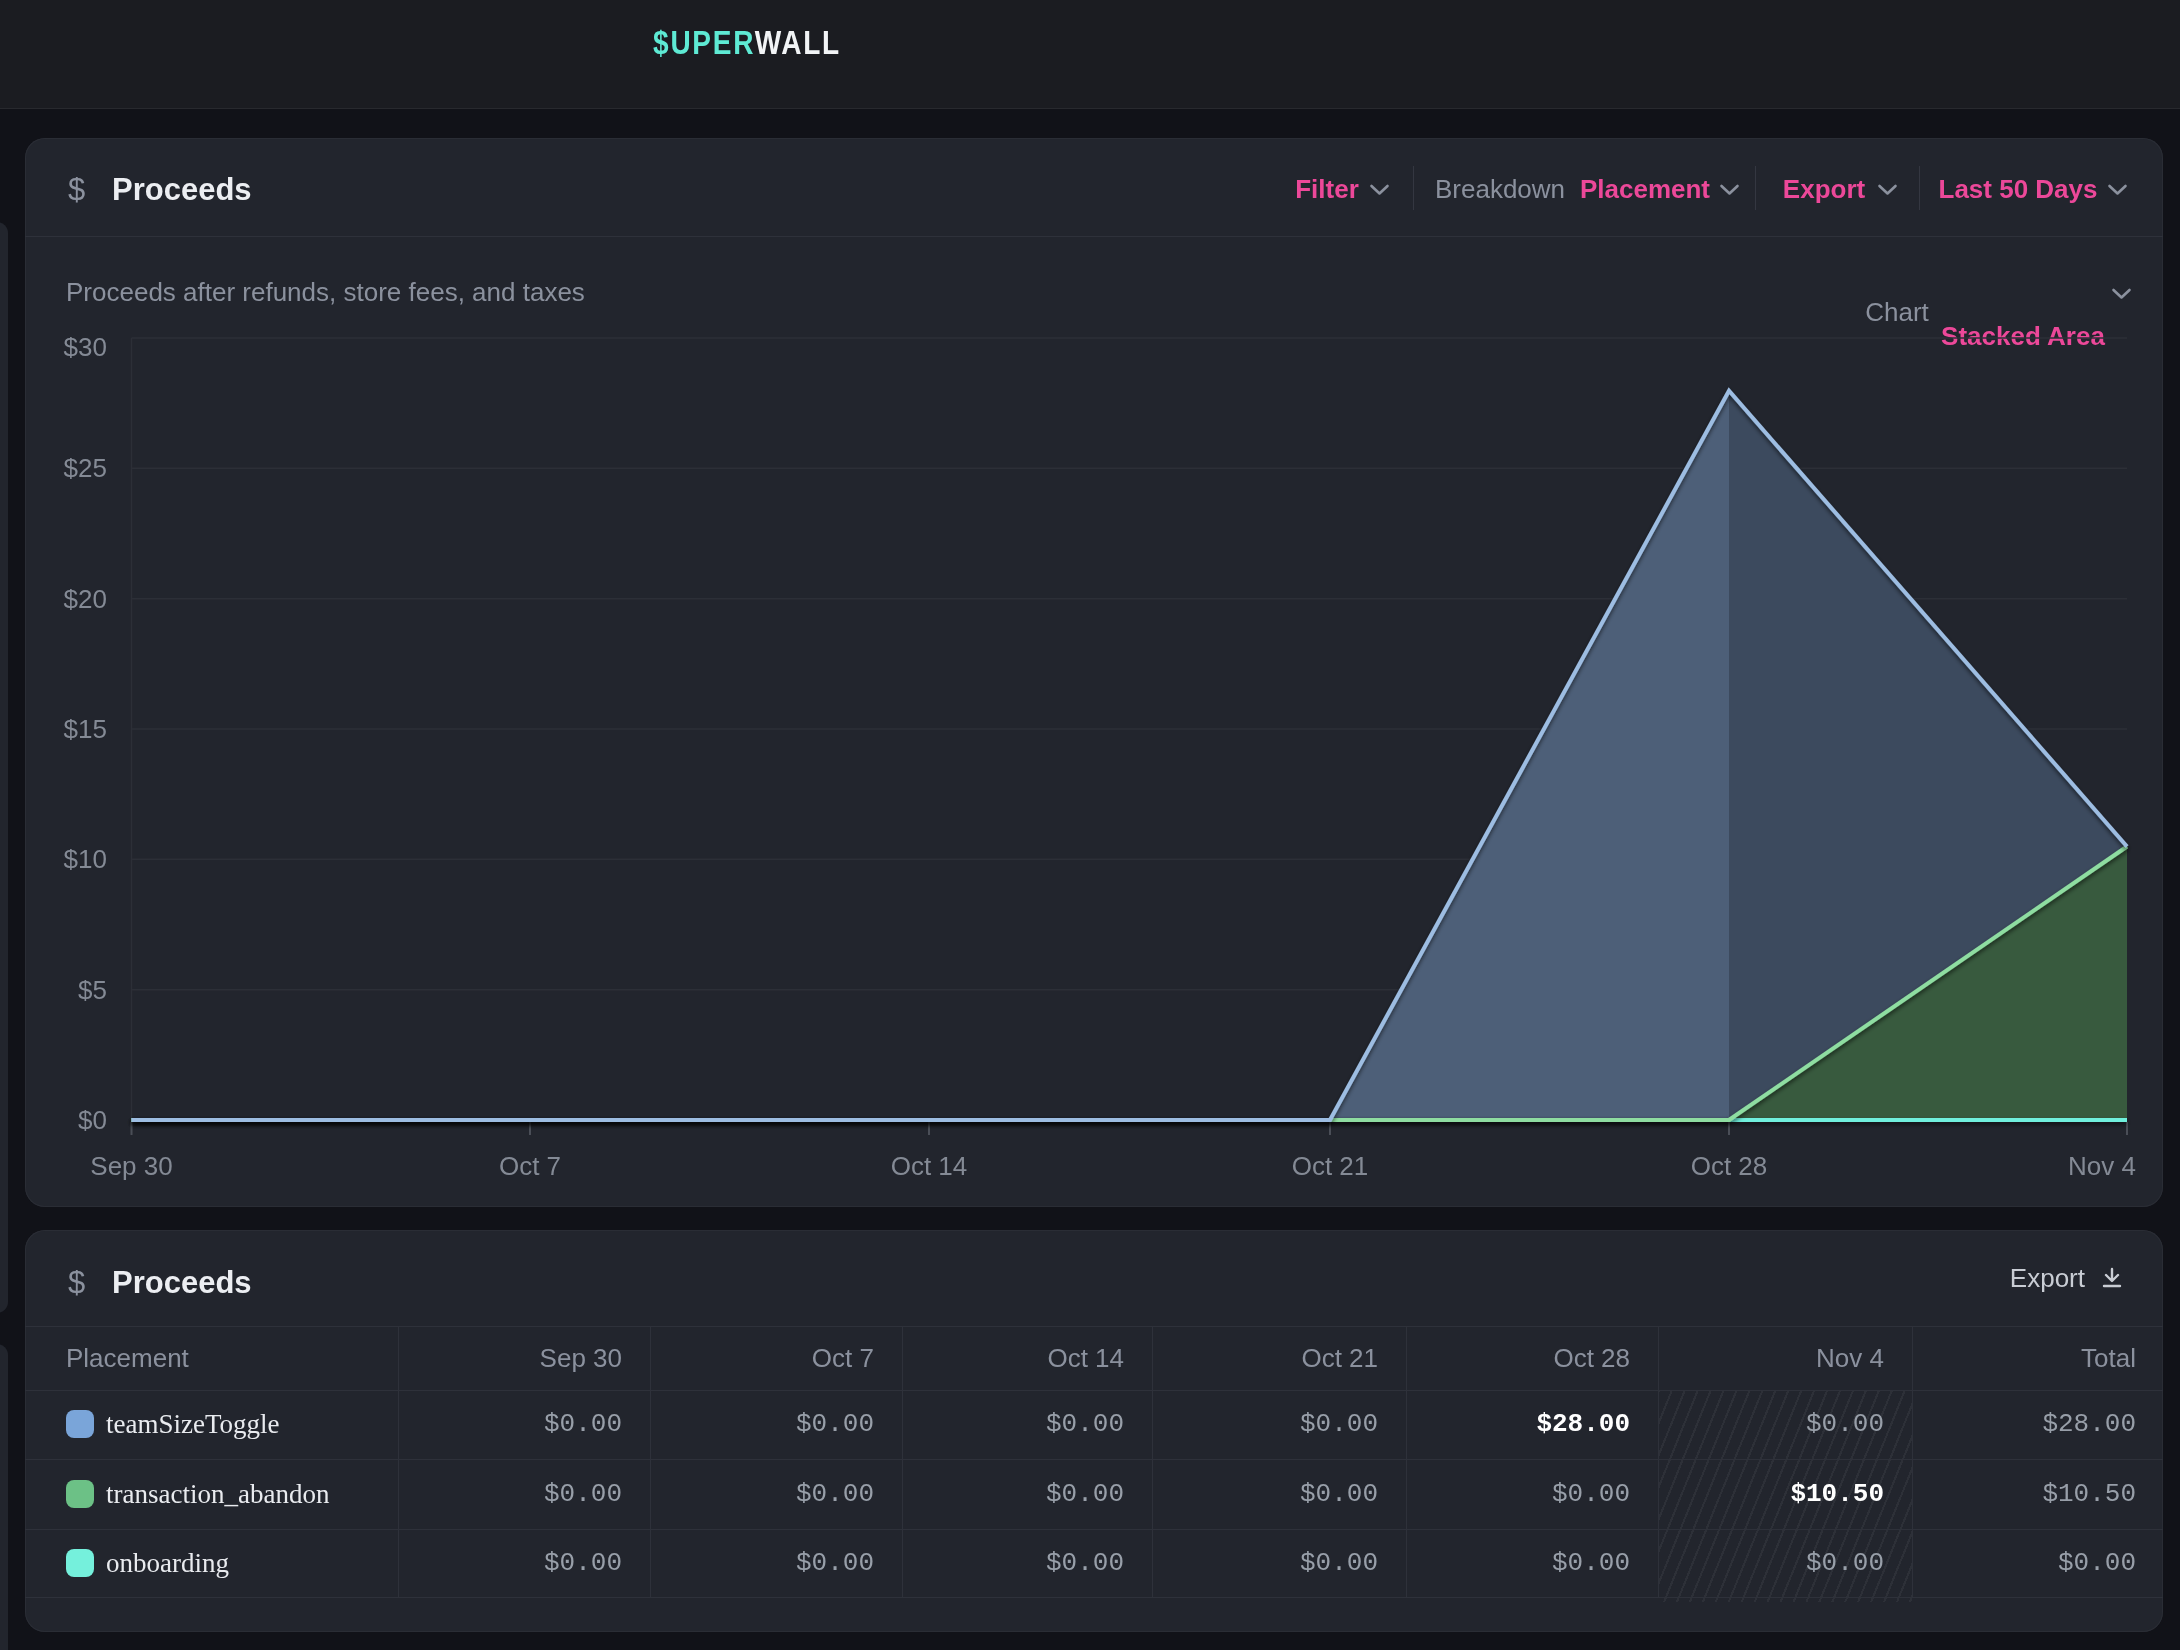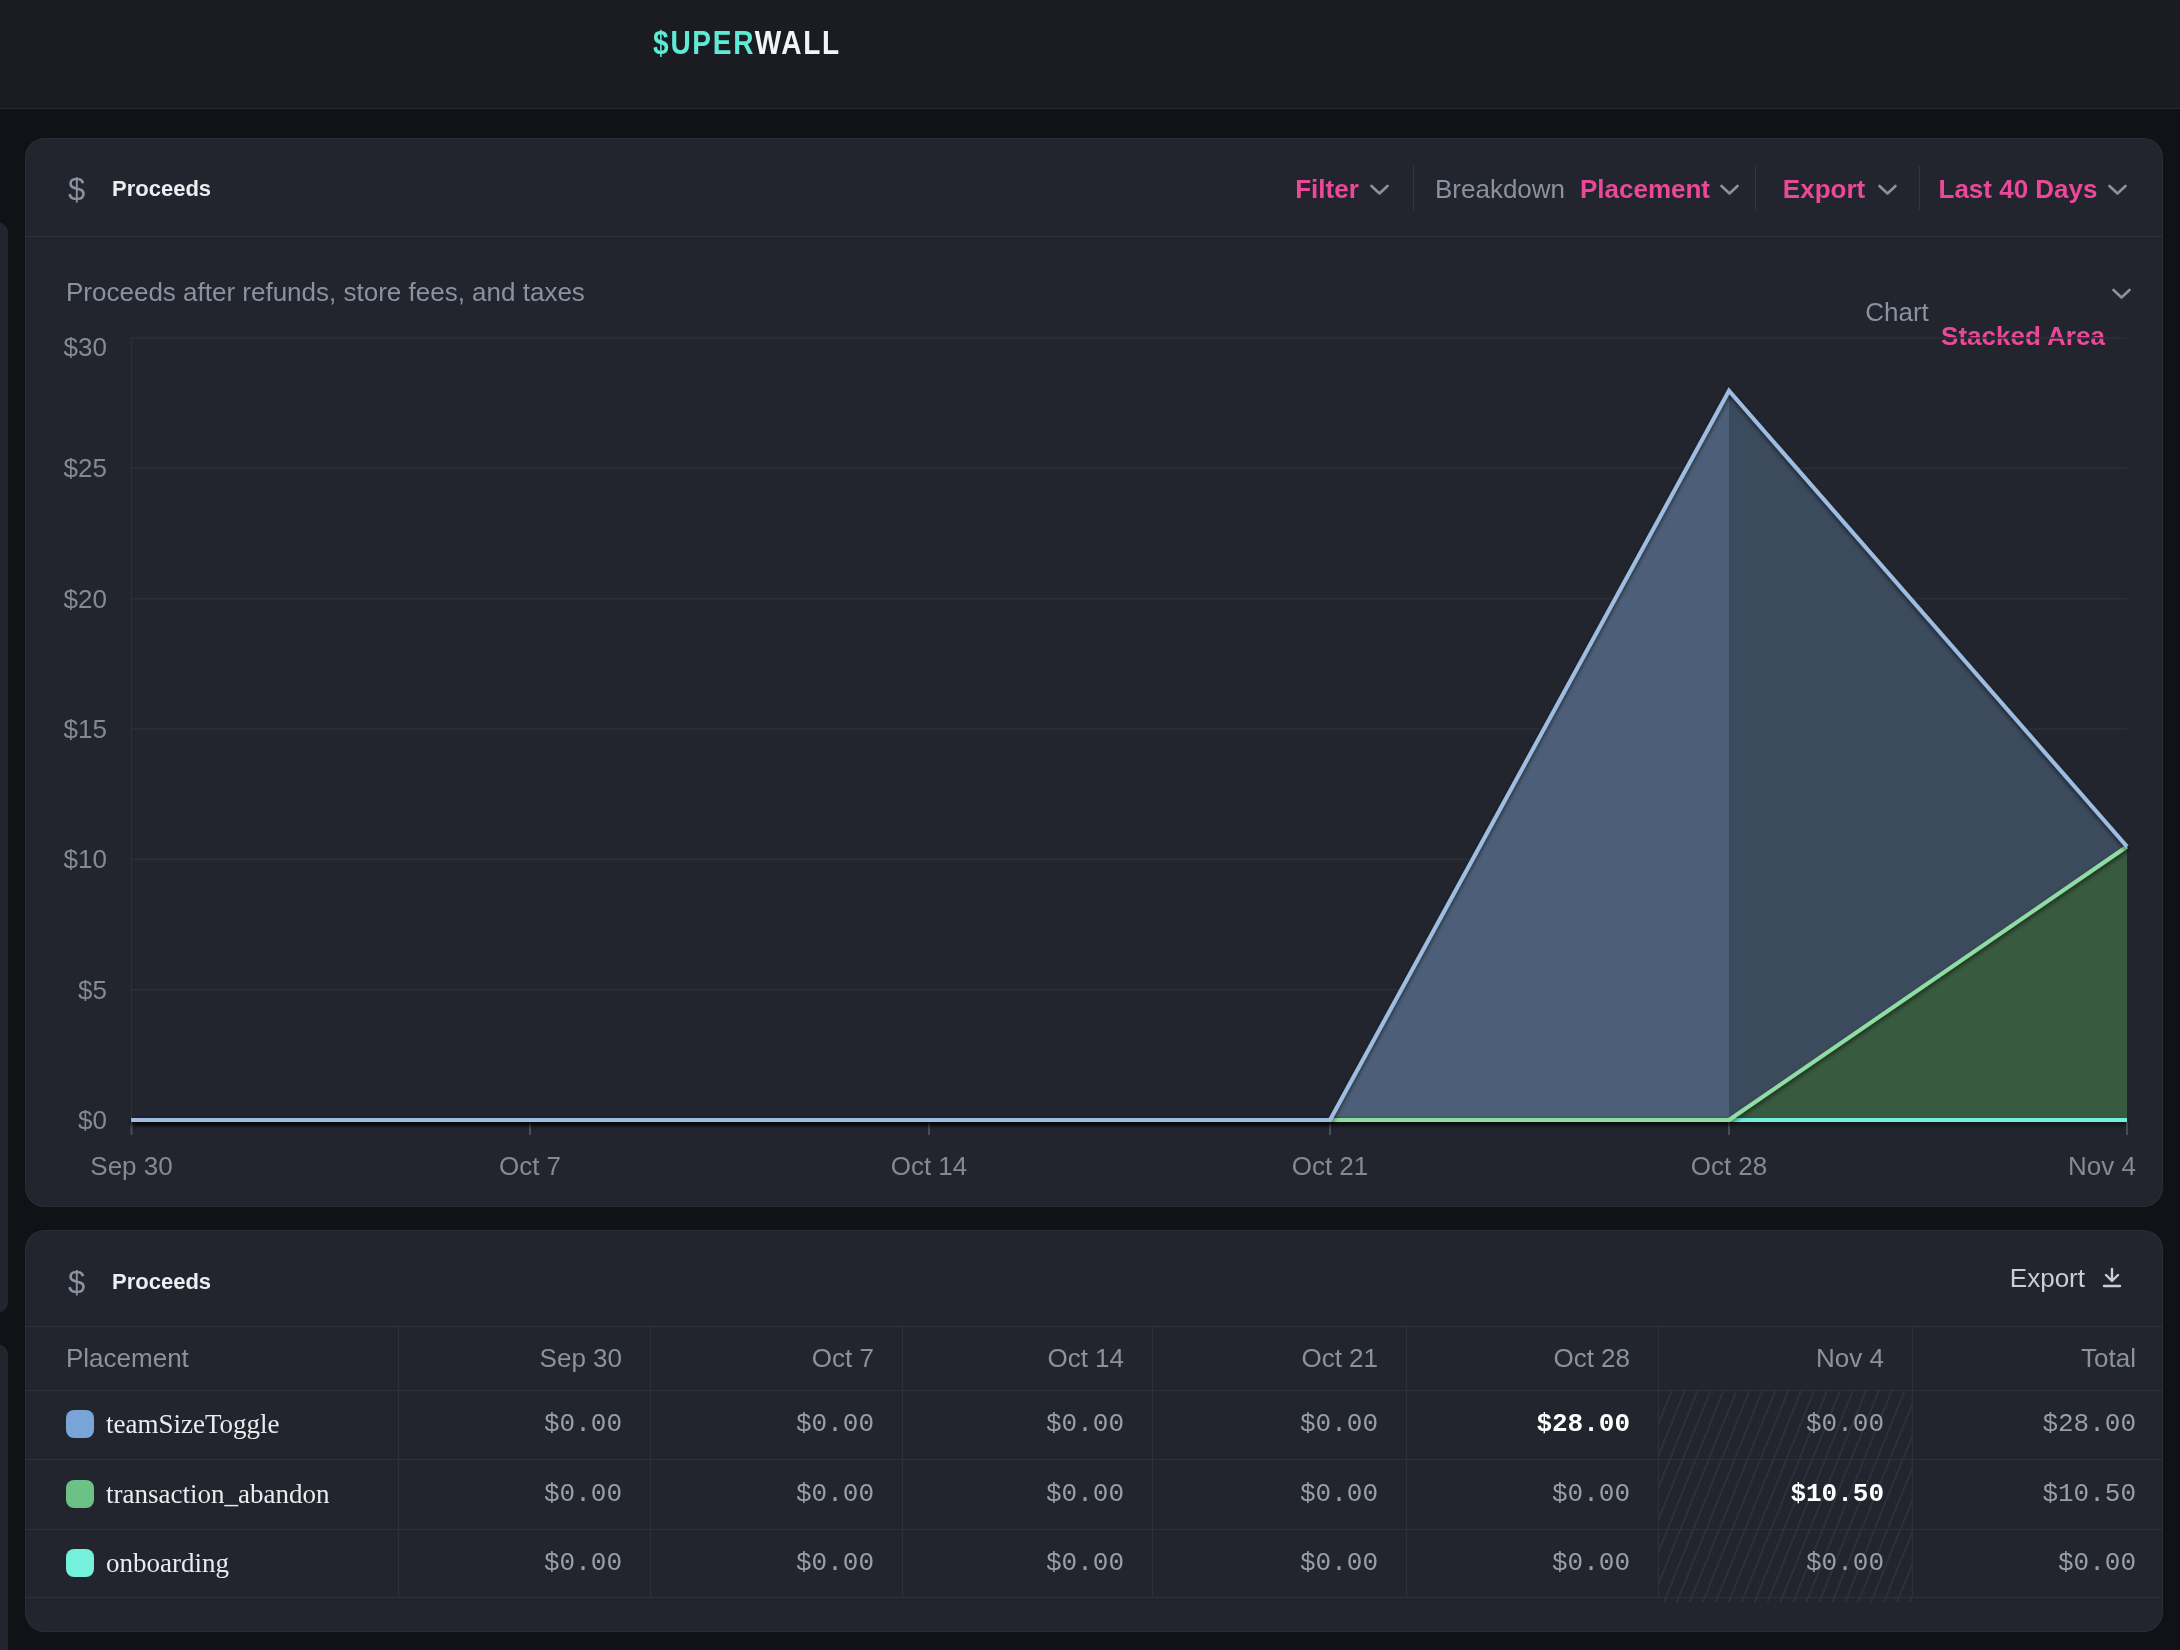--- a/index.html
+++ b/index.html
@@ -10,21 +10,21 @@
   .gray { color:#989fa9; }
   .white { color:#e9ebef;font-family:Liberation Serif, serif; }
   .header { position:absolute; left:0; top:0; width:2180px; height:109px; background:#1b1c21; border-bottom:1px solid #28292e; }
   .logo { position:absolute; left:747px; top:42px; font-size:33px; font-weight:700; letter-spacing:2px; transform:translate(-50%,-50%) scaleX(0.85); line-height:1; white-space:nowrap; }
   .logo .t { color:#5eead4; }
   .logo .w { color:#f2f4f6; }
   .card { position:absolute; background:#22252d; border-radius:20px; box-shadow:inset 0 0 0 1px #2a2d35; }
   .sliver { position:absolute; background:#22252d; border-radius:16px; width:22px; left:-14px; }
   .divline { position:absolute; width:1px; background:#343741; }
   .dollar { color:#8b919e; font-size:31px; }
-  .title { color:#eceef2; font-size:22px; font-weight:700; }
+  .title { color:#eceef2; font-size:31px; font-weight:700; }
   .ctrl { color:#ec4899; font-size:26px; font-weight:700; }
   .lbl { color:#8b919e; font-size:26px; font-weight:400; }
   .mono { font-family:"Liberation Mono", monospace; font-size:26px; }
   .chev { position:absolute; }
   .cc { transform:translate(-50%,-50%); line-height:1; white-space:nowrap; }
 </style>
 </head>
 <body>
 <div class="header"></div>
 <div class="logo"><span class="t">$UPER</span><span class="w">WALL</span></div>
@@ -46,21 +46,21 @@
   <div class="abs cc ctrl" style="left:1620px; top:51px;">Placement</div>
   <svg class="chev" style="left:1694px; top:46px;" width="21" height="12" viewBox="0 0 21 12">
       <path d="M2.5 2 L10.5 9.5 L18.5 2" fill="none" stroke="#8b919e" stroke-width="2.6" stroke-linecap="round" stroke-linejoin="round"></path>
     </svg>
   <div class="divline" style="left:1730px; top:28px; height:44px;"></div>
   <div class="abs cc ctrl" style="left:1799px; top:51px;">Export</div>
   <svg class="chev" style="left:1852px; top:46px;" width="21" height="12" viewBox="0 0 21 12">
       <path d="M2.5 2 L10.5 9.5 L18.5 2" fill="none" stroke="#8b919e" stroke-width="2.6" stroke-linecap="round" stroke-linejoin="round"></path>
     </svg>
   <div class="divline" style="left:1894px; top:28px; height:44px;"></div>
-  <div class="abs cc ctrl" style="left:1993px; top:51px;">Last 40 Days</div>
+  <div class="abs cc ctrl" style="left:1993px; top:51px;">Last 50 Days</div>
   <svg class="chev" style="left:2082px; top:46px;" width="21" height="12" viewBox="0 0 21 12">
       <path d="M2.5 2 L10.5 9.5 L18.5 2" fill="none" stroke="#8b919e" stroke-width="2.6" stroke-linecap="round" stroke-linejoin="round"></path>
     </svg>
 
   <div class="abs vc lbl" style="left:41px; top:154px;">Proceeds after refunds, store fees, and taxes</div>
   <div class="abs cc lbl" style="left:1872px; top:154px;margin-top:20px;">Chart</div>
   <div class="abs cc ctrl" style="left:1998px; top:154px;margin-top:44px;">Stacked Area</div>
   <svg class="chev" style="left:2086px; top:150px;" width="21" height="12" viewBox="0 0 21 12">
       <path d="M2.5 2 L10.5 9.5 L18.5 2" fill="none" stroke="#8b919e" stroke-width="2.6" stroke-linecap="round" stroke-linejoin="round"></path>
     </svg>

